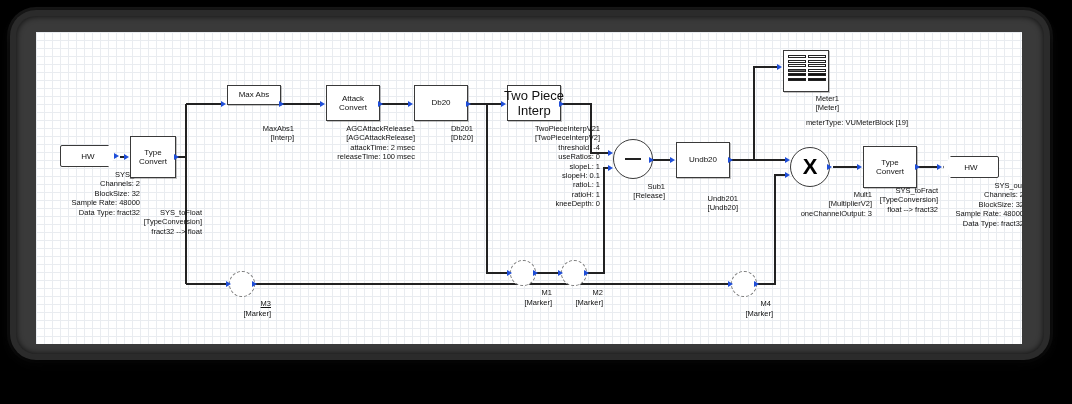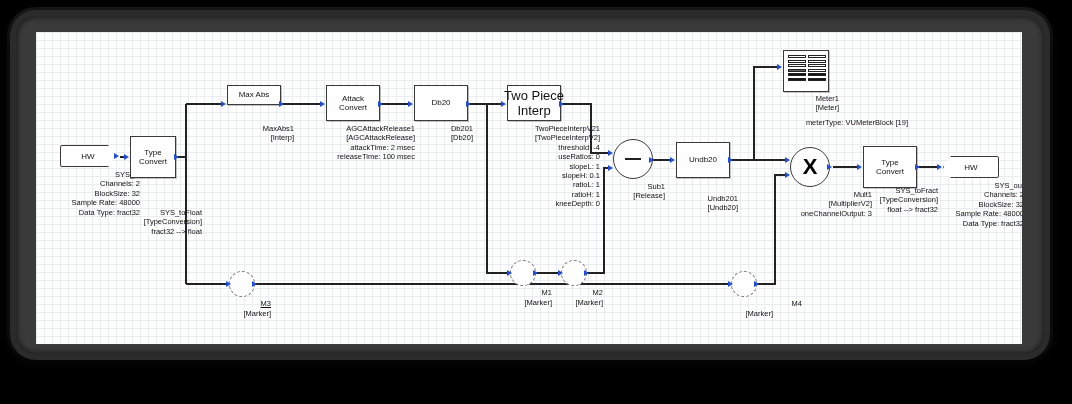--- a/index.html
+++ b/index.html
@@ -377,18 +377,18 @@
       <div class="port in" style="left:190px; top:248.5px;"></div>
       <div class="port out" style="left:216px; top:248.5px;"></div>
       <div class="caption" style="left:177px; top:267px; width:58px;text-decoration:underline;">M3</div>
       <div class="caption" style="left:177px; top:277px; width:58px;">[Marker]</div>
     </div>
 
     <div class="node">
       <div class="marker" style="left:695px; top:239px;"></div>
       <div class="port in" style="left:692px; top:248.5px;"></div>
       <div class="port out" style="left:718px; top:248.5px;"></div>
-      <div class="caption" style="left:708px; top:267px; width:58px;">M4</div>
+      <div class="caption" style="left:677px; top:267px; width:58px;">M4</div>
       <div class="caption" style="left:679px; top:277px; width:58px;">[Marker]</div>
     </div>
 
   </div>
 </div>
 
 </body></html>

